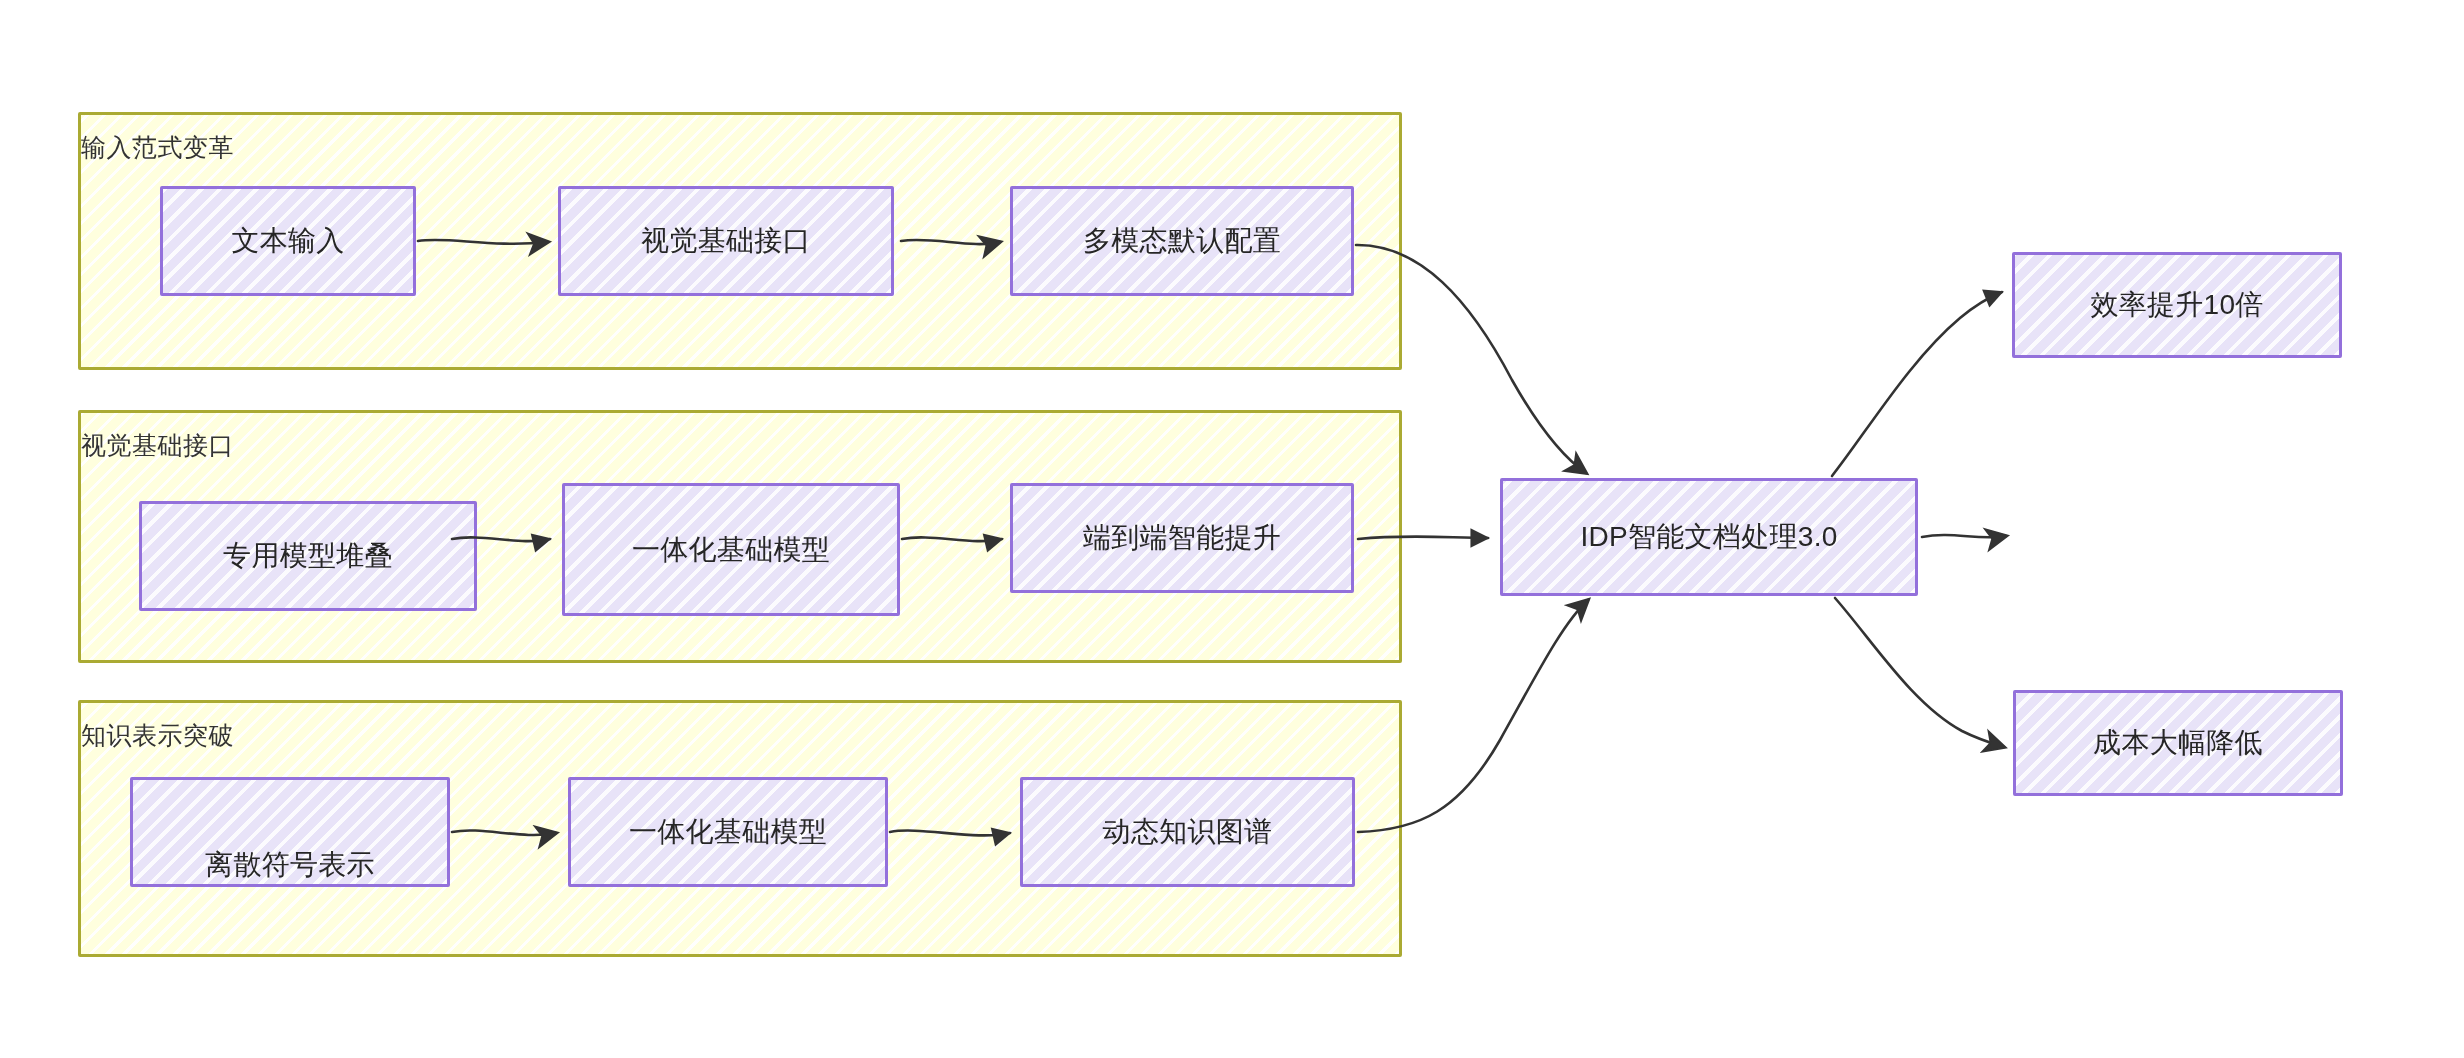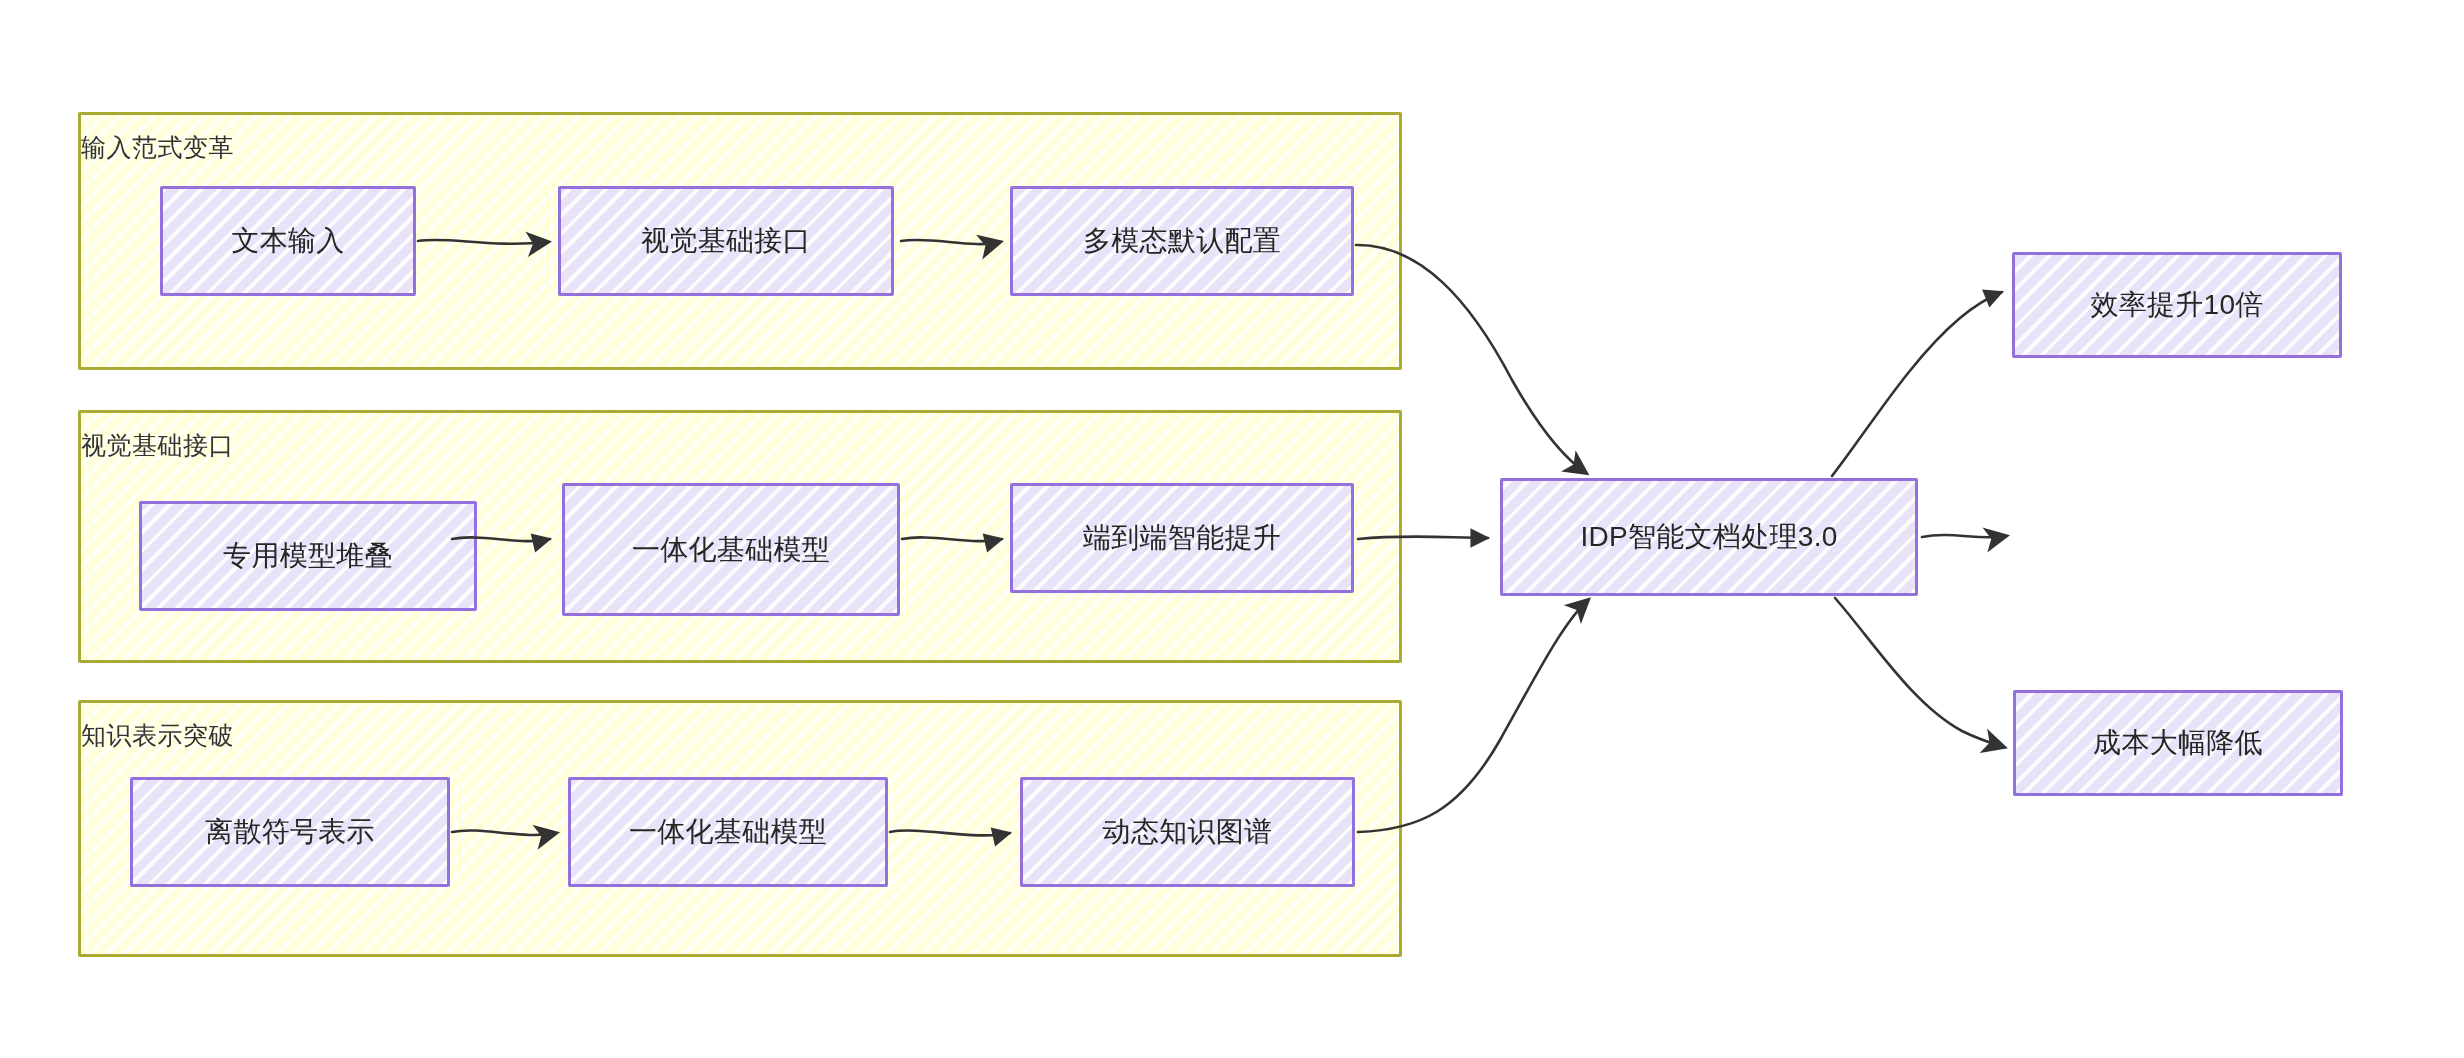--- a/index.html
+++ b/index.html
@@ -127,21 +127,21 @@
   </div>
 
   <div class="node" style="left:1010px; top:483px; width:344px; height:110px;">
     <span class="node-label">端到端智能提升</span>
   </div>
 
   <div class="cluster" style="left:78px; top:700px; width:1324px; height:257px;">
     <div class="cluster-title">知识表示突破</div>
   </div>
 
-  <div class="node" style="left:130px; top:777px; width:320px; height:110px;">
+  <div class="node" style="left:130px; top:777px; width:320px; height:110px;align-items:flex-end;">
     <span class="node-label">离散符号表示</span>
   </div>
 
   <div class="node" style="left:568px; top:777px; width:320px; height:110px;">
     <span class="node-label">一体化基础模型</span>
   </div>
 
   <div class="node" style="left:1020px; top:777px; width:335px; height:110px;">
     <span class="node-label">动态知识图谱</span>
   </div>

